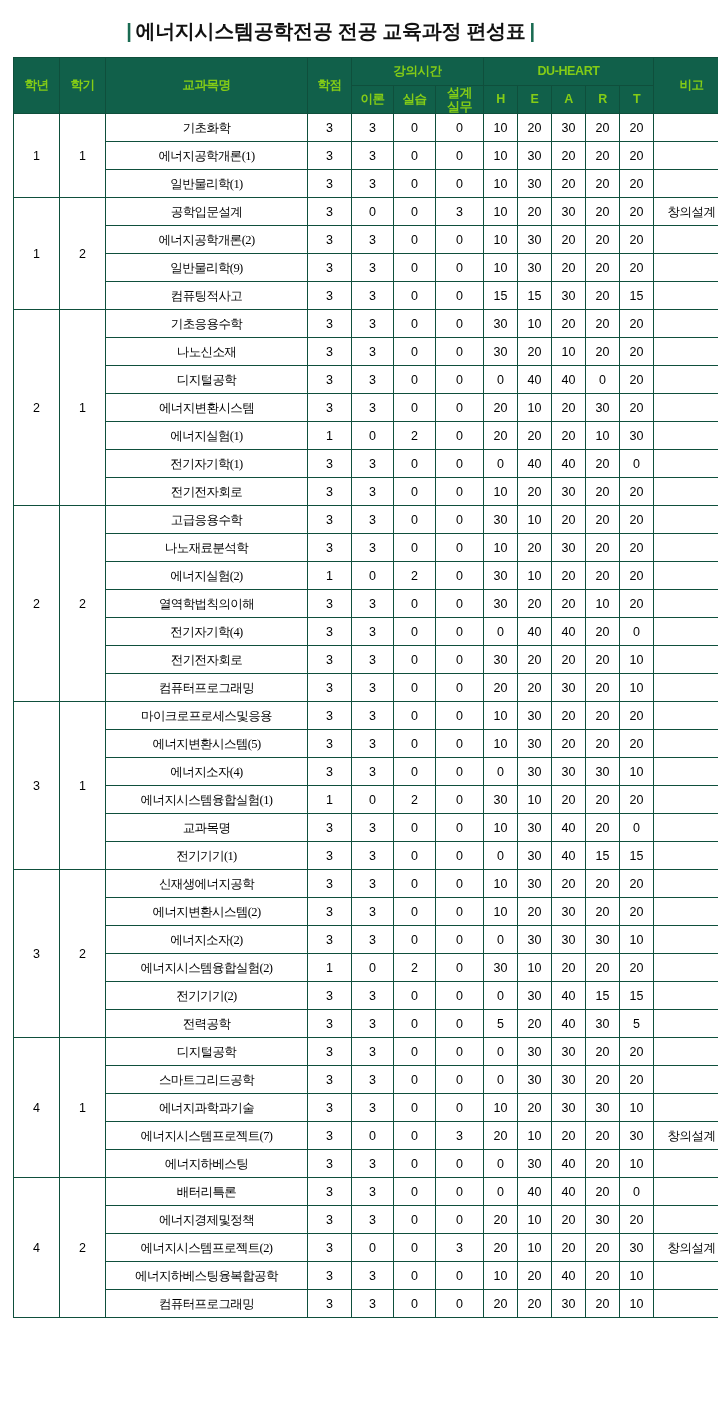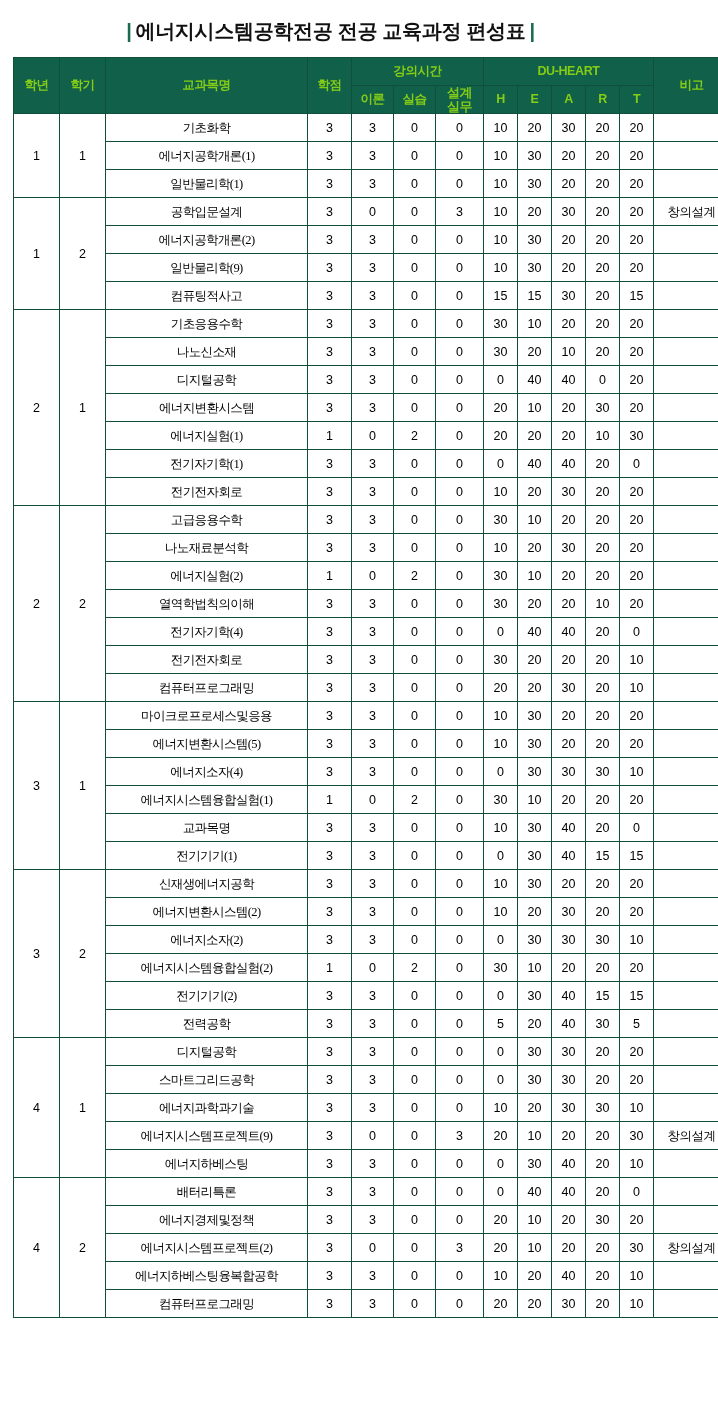--- a/index.html
+++ b/index.html
@@ -616,21 +616,21 @@
           <td>0</td>
           <td>0</td>
           <td>10</td>
           <td>20</td>
           <td>30</td>
           <td>30</td>
           <td>10</td>
           <td class="note"></td>
         </tr>
         <tr>
-          <td class="subject">에너지시스템프로젝트(9)</td>
+          <td class="subject">에너지시스템프로젝트(7)</td>
           <td>3</td>
           <td>0</td>
           <td>0</td>
           <td>3</td>
           <td>20</td>
           <td>10</td>
           <td>20</td>
           <td>20</td>
           <td>30</td>
           <td class="note">창의설계</td>

